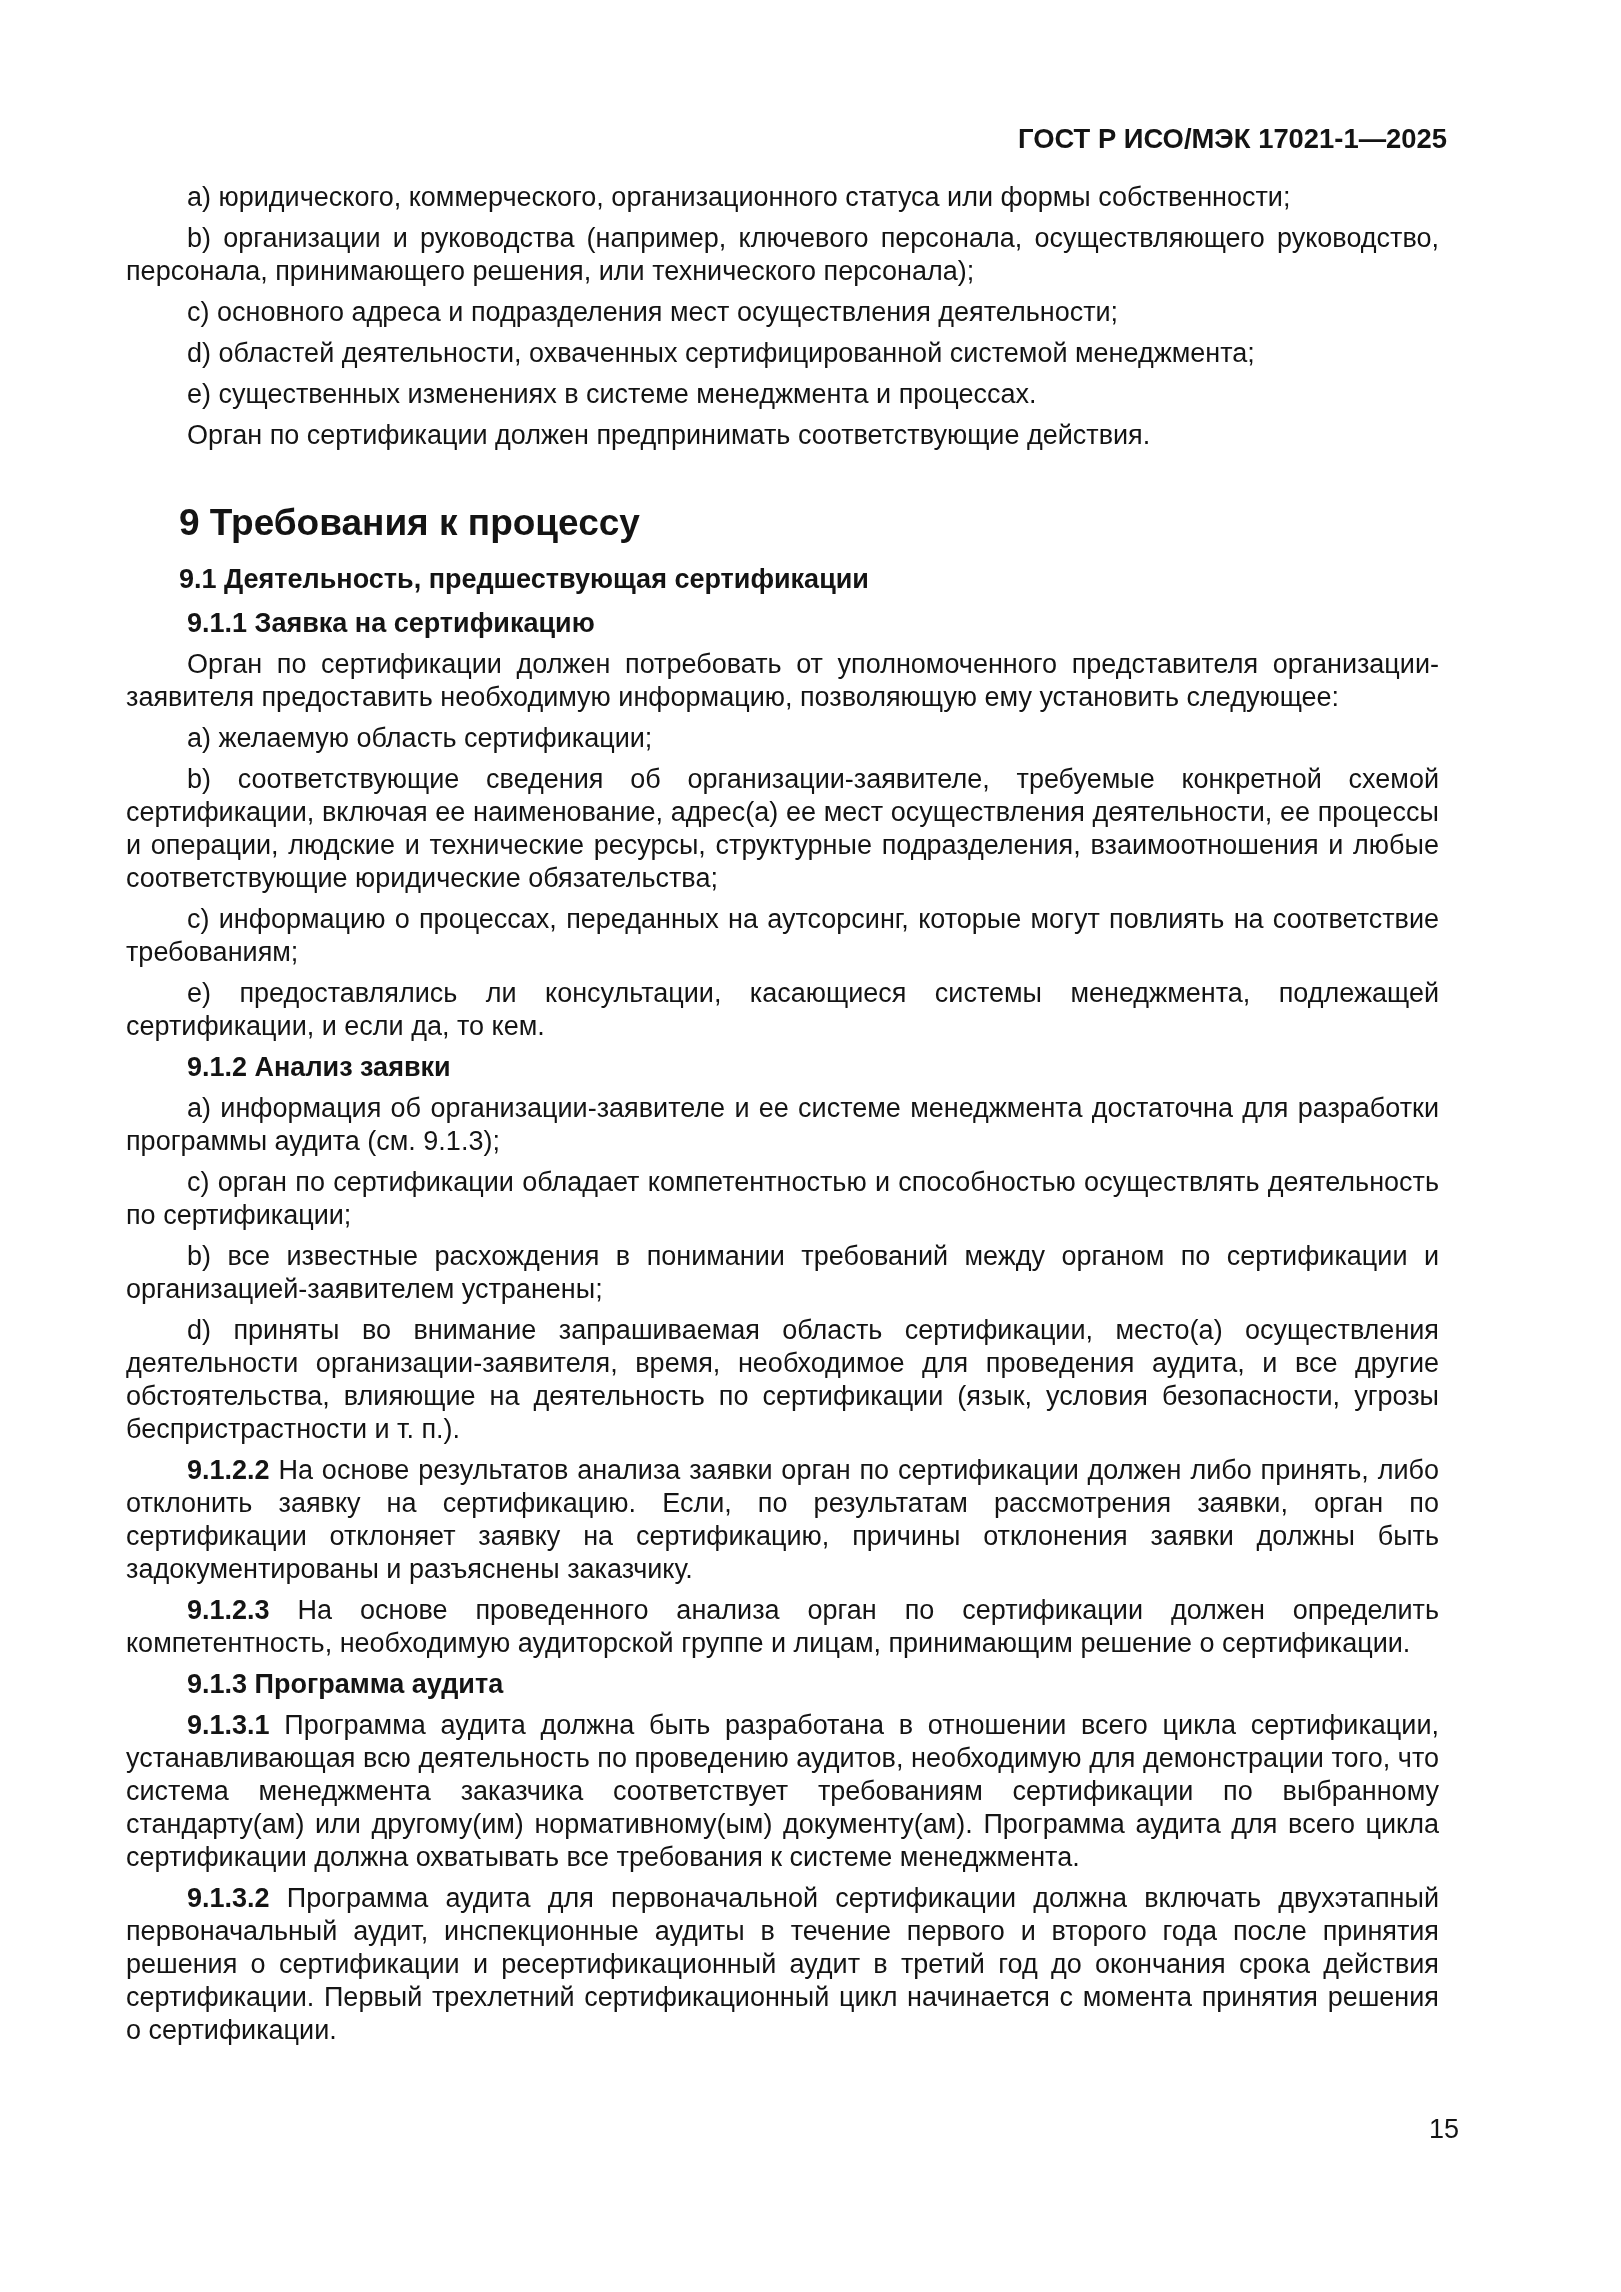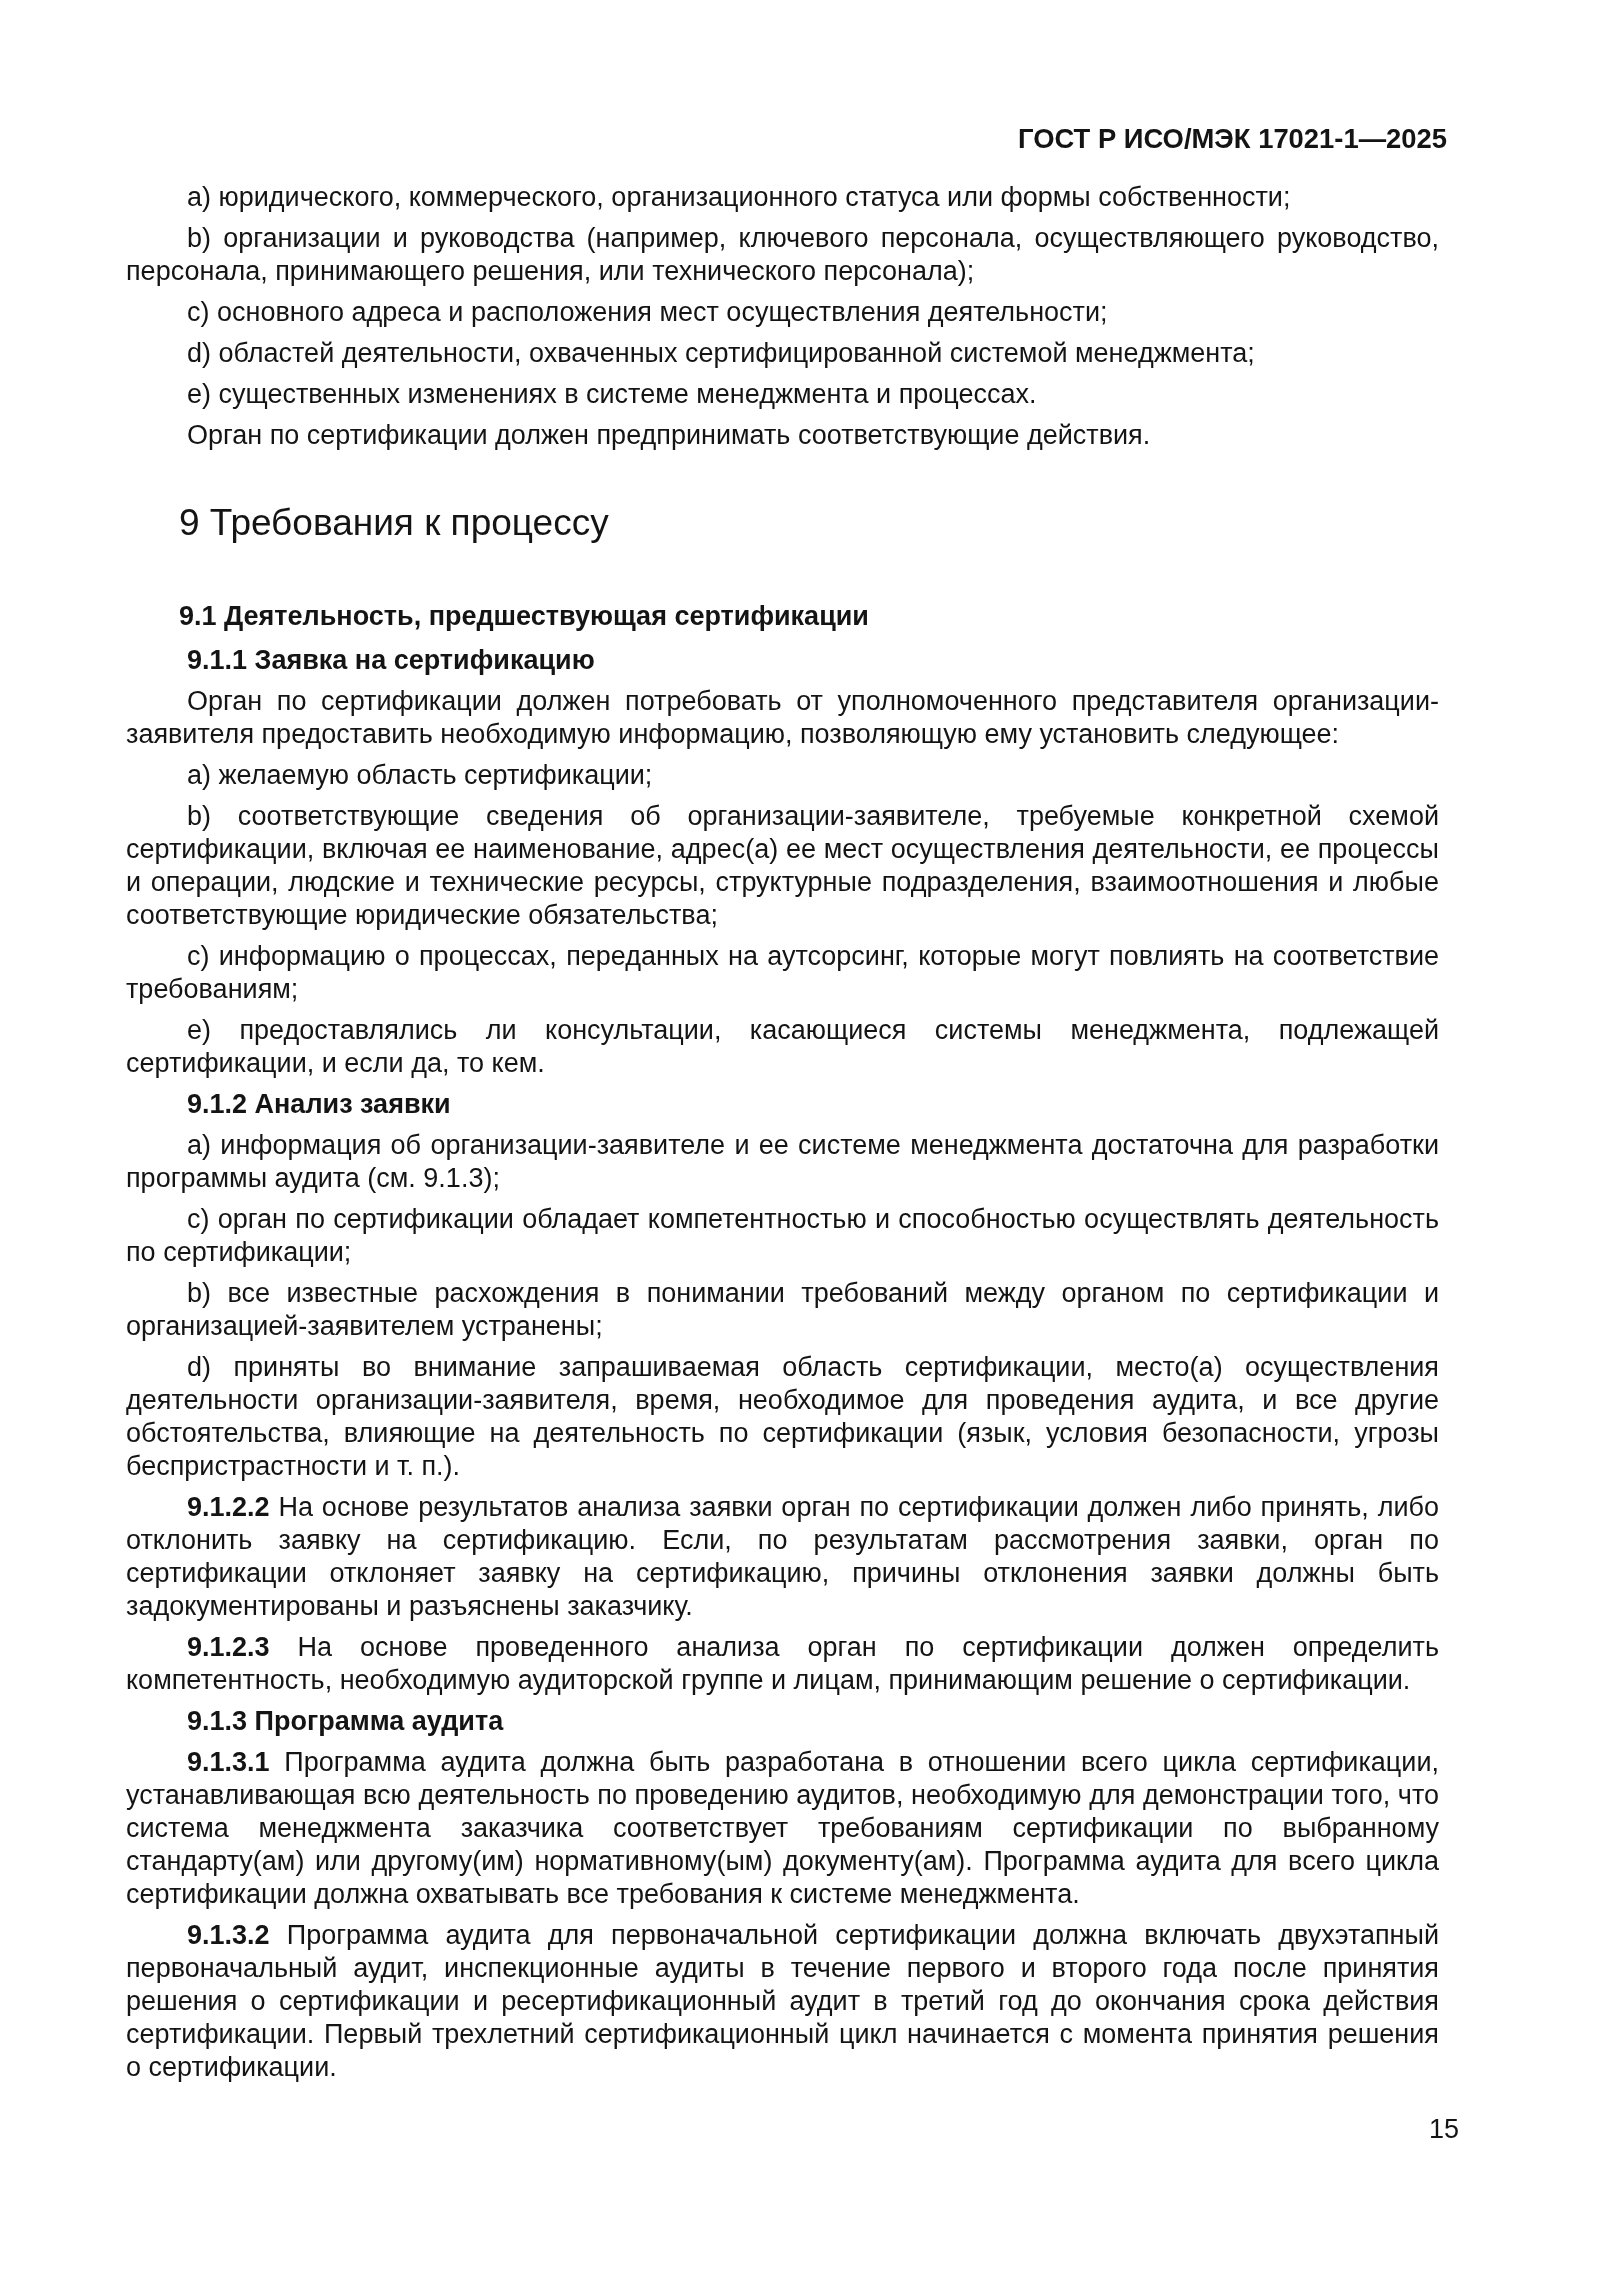--- a/index.html
+++ b/index.html
@@ -35,22 +35,22 @@
     text-align: justify;
     text-indent: 61px;
     hyphens: auto;
   }
   p.bold {
     font-weight: bold;
   }
   h1.sec {
     font-size: 37px;
     line-height: 43px;
-    font-weight: normal;
-    margin: 49px 0 56px 0;
+    font-weight: bold;
+    margin: 49px 0 19px 0;
     text-indent: 61px;
   }
   p.h2 {
     margin: 0 0 11.8px 0;
   }
   .num {
     font-weight: bold;
   }
   .pagenum {
     position: absolute;
@@ -62,21 +62,21 @@
 </style>
 </head>
 <body>
 
 <div class="sheet">
 
   <div class="runhead">ГОСТ Р ИСО/МЭК 17021-1—2025</div>
 
   <p class="txt">а) юридического, коммерческого, организационного статуса или формы собственности;</p>
   <p class="txt">b) организации и руководства (например, ключевого персонала, осуществляющего руководство, персонала, принимающего решения, или технического персонала);</p>
-  <p class="txt">c) основного адреса и расположения мест осуществления деятельности;</p>
+  <p class="txt">c) основного адреса и подразделения мест осуществления деятельности;</p>
   <p class="txt">d) областей деятельности, охваченных сертифицированной системой менеджмента;</p>
   <p class="txt">е) существенных изменениях в системе менеджмента и процессах.</p>
   <p class="txt">Орган по сертификации должен предпринимать соответствующие действия.</p>
 
   <h1 class="sec">9 Требования к процессу</h1>
 
   <p class="txt bold h2">9.1 Деятельность, предшествующая сертификации</p>
   <p class="txt bold">9.1.1 Заявка на сертификацию</p>
 
   <p class="txt">Орган по сертификации должен потребовать от уполномоченного представителя организации-заявителя предоставить необходимую информацию, позволяющую ему установить следующее:</p>

